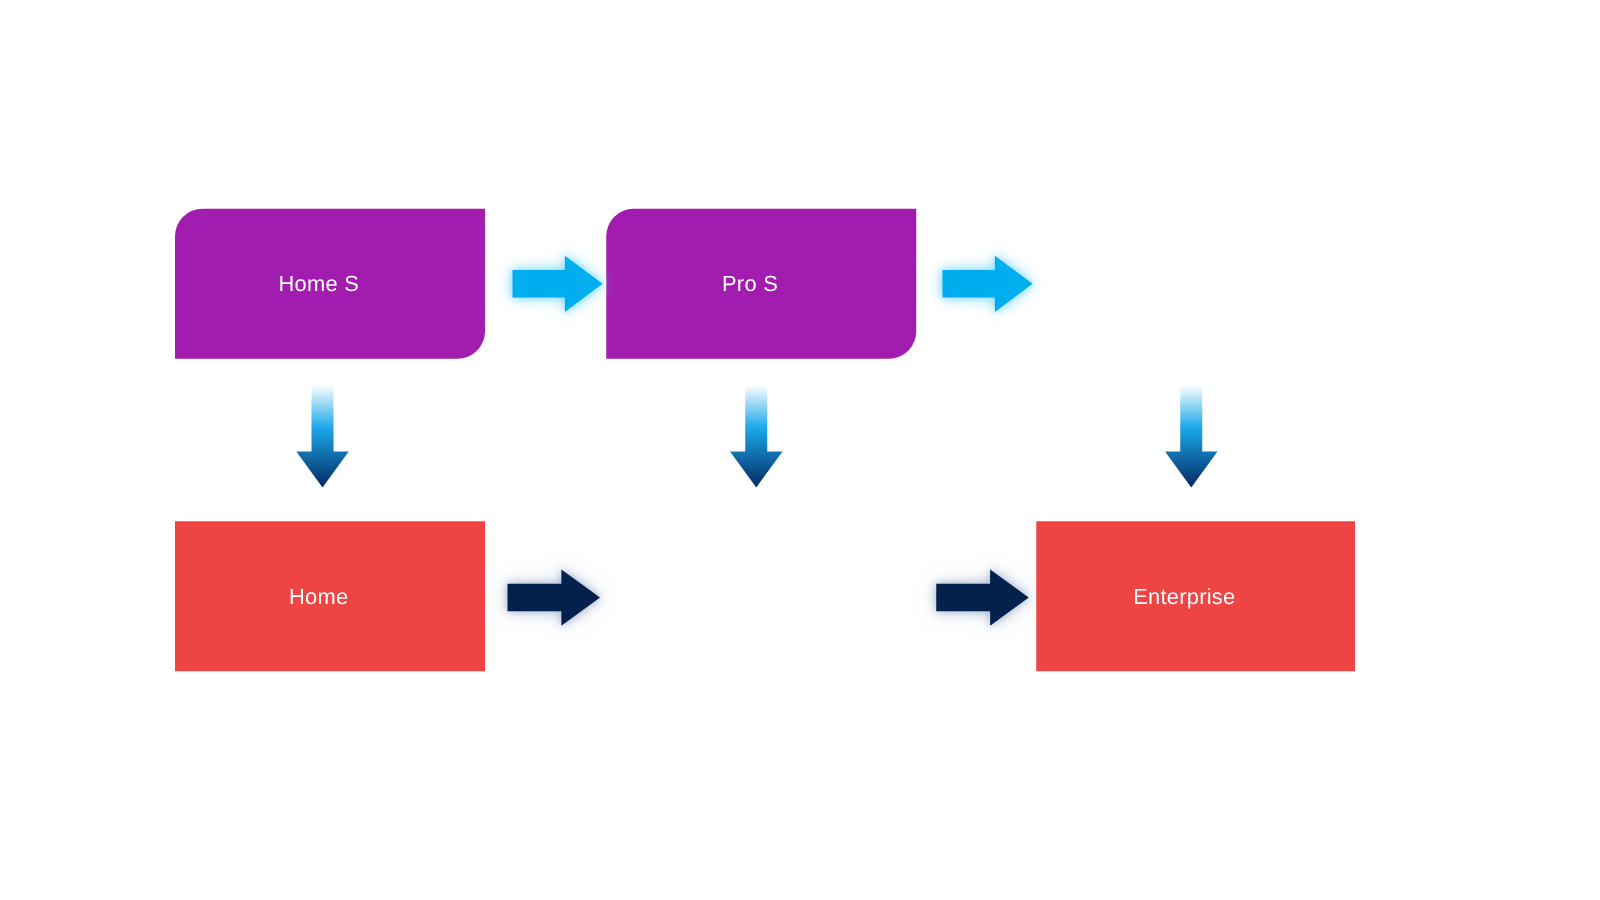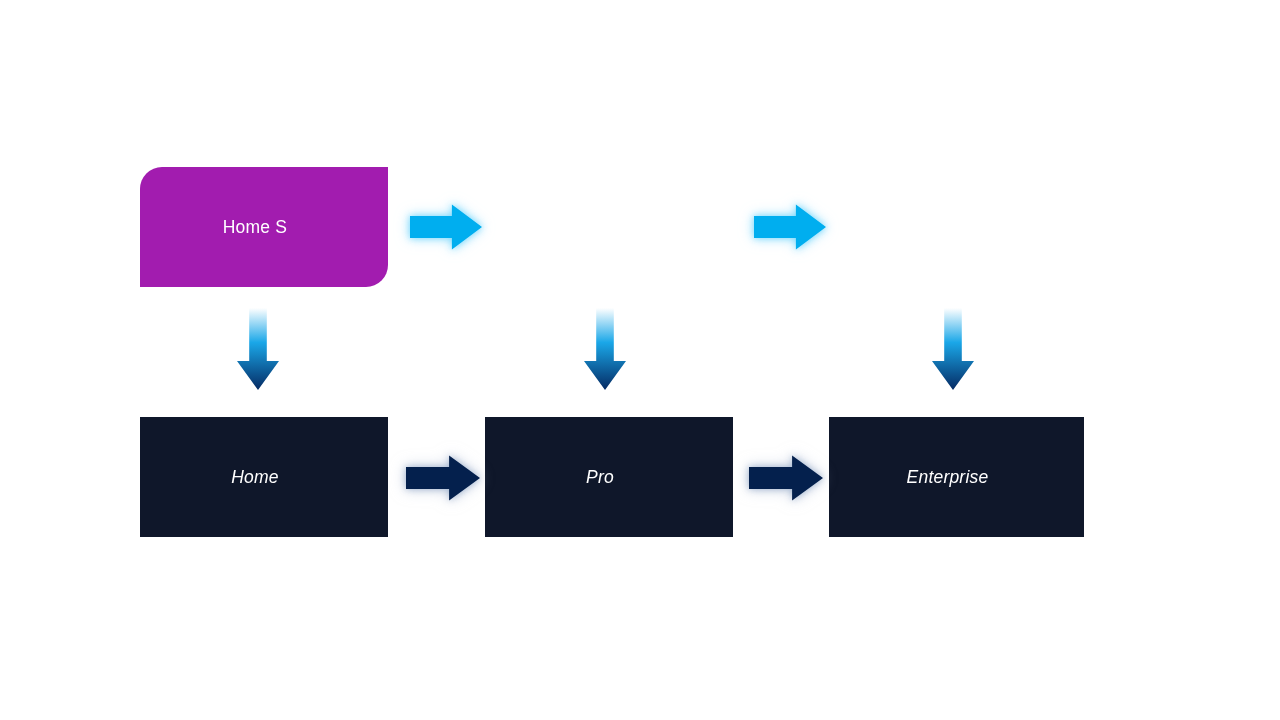--- a/index.html
+++ b/index.html
@@ -33,23 +33,22 @@
     line-height: 1.2;
     white-space: nowrap;
   }
   
   .node.tier-s {
     background: #a21caf;
     border-radius: 22px 0 22px 0;
   }
   
   .node.tier-base {
-    background: #0f172a;
+    background: #ef4444;
     border-radius: 0;
-    font-style: italic;
   }
   .node-label {
     
     transform: translateX(-9px);
     pointer-events: none;
   }
 
   
   .arrow {
     position: absolute;
@@ -64,25 +63,25 @@
                         drop-shadow(0 0 7px rgba(175,190,215,0.55)); }
 </style>
 </head>
 <body>
 
 <div id="canvas" style="width: 1280px; height: 720px; background: rgb(255, 255, 255);">
 
 <div class="node tier-s" style="left: 140px; top: 167px; width: 248px; height: 120px;">
       <span class="node-label">Home S</span>
     </div>
+    <div class="node tier-s" style="left: 485px; top: 167px; width: 248px; height: 120px;">
+      <span class="node-label">Pro S</span>
+    </div>
     <div class="node tier-base" style="left: 140px; top: 417px; width: 248px; height: 120px;">
       <span class="node-label">Home</span>
-    </div>
-    <div class="node tier-base" style="left: 485px; top: 417px; width: 248px; height: 120px;">
-      <span class="node-label">Pro</span>
     </div>
     <div class="node tier-base" style="left: 829px; top: 417px; width: 255px; height: 120px;">
       <span class="node-label">Enterprise</span>
     </div>
     <div class="arrow glow-cyan" style="left: 409px; top: 202px;">
       <svg width="74" height="50" viewBox="0 0 74 50">
         <polygon points="1.0,14.0 42.9,14.0 42.9,2.5 73.0,25.0 42.9,47.5 42.9,36.0 1.0,36.0" fill="#00AEEF"></polygon>
       </svg>
     </div>
     <div class="arrow glow-cyan" style="left: 753px; top: 202px;">

